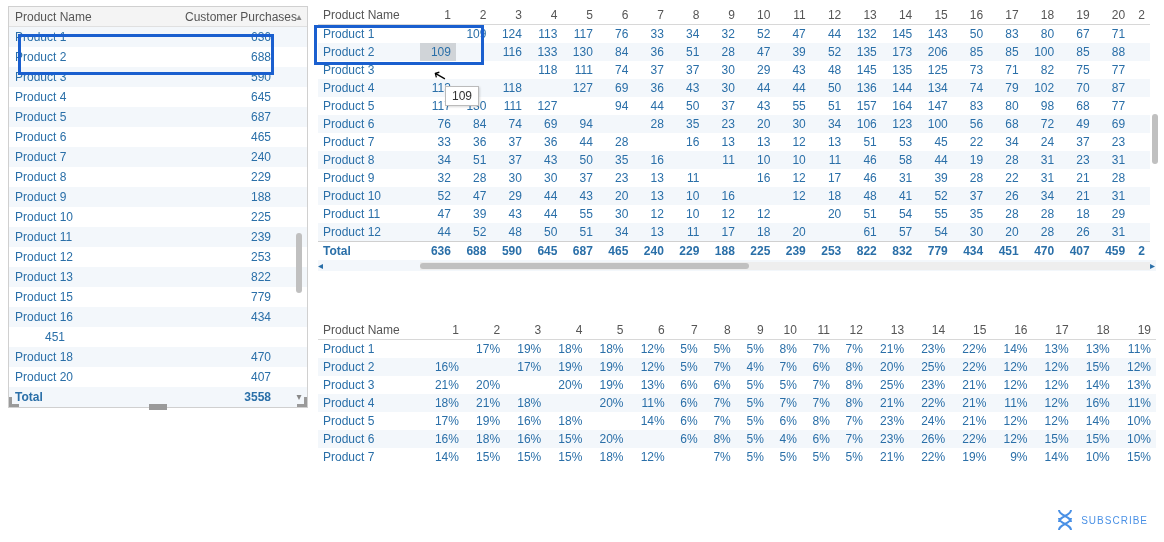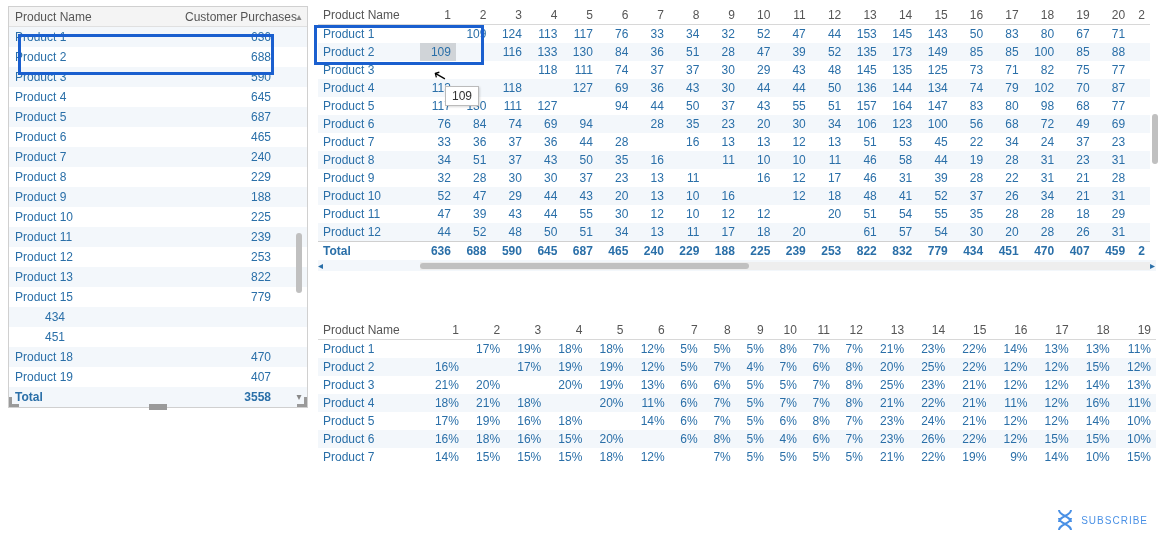--- a/index.html
+++ b/index.html
@@ -214,31 +214,32 @@
         </div>
         <div class="left-row">
           <div class="col-a">Product 13</div>
           <div class="col-b">822</div>
         </div>
         <div class="left-row">
           <div class="col-a">Product 15</div>
           <div class="col-b">779</div>
         </div>
         <div class="left-row">
+          <div class="col-a">Product 16</div>
           <div class="col-b">434</div>
         </div>
         <div class="left-row">
           <div class="col-b">451</div>
         </div>
         <div class="left-row">
           <div class="col-a">Product 18</div>
           <div class="col-b">470</div>
         </div>
         <div class="left-row">
-          <div class="col-a">Product 19</div>
+          <div class="col-a">Product 20</div>
           <div class="col-b">407</div>
         </div>
         <div class="left-row total">
           <div class="col-a">Total</div>
           <div class="col-b">3558</div>
         </div>
       </div>
     <div class="hl"></div>
     <div class="corner-mark bl"></div>
     <div class="corner-mark br"></div>
@@ -287,21 +288,21 @@
               <td class="">124</td>
               <td class="">113</td>
               <td class="">117</td>
               <td class="">76</td>
               <td class="">33</td>
               <td class="">34</td>
               <td class="">32</td>
               <td class="">52</td>
               <td class="">47</td>
               <td class="">44</td>
-              <td class="">153</td>
+              <td class="">132</td>
               <td class="">145</td>
               <td class="">143</td>
               <td class="">50</td>
               <td class="">83</td>
               <td class="">80</td>
               <td class="">67</td>
               <td class="">71</td>
               <td></td>
             </tr>
             <tr>
@@ -313,21 +314,21 @@
               <td class="">130</td>
               <td class="">84</td>
               <td class="">36</td>
               <td class="">51</td>
               <td class="">28</td>
               <td class="">47</td>
               <td class="">39</td>
               <td class="">52</td>
               <td class="">135</td>
               <td class="">173</td>
-              <td class="">149</td>
+              <td class="">206</td>
               <td class="">85</td>
               <td class="">85</td>
               <td class="">100</td>
               <td class="">85</td>
               <td class="">88</td>
               <td></td>
             </tr>
             <tr>
               <td>Product 3</td>
               <td class="blank"></td>

